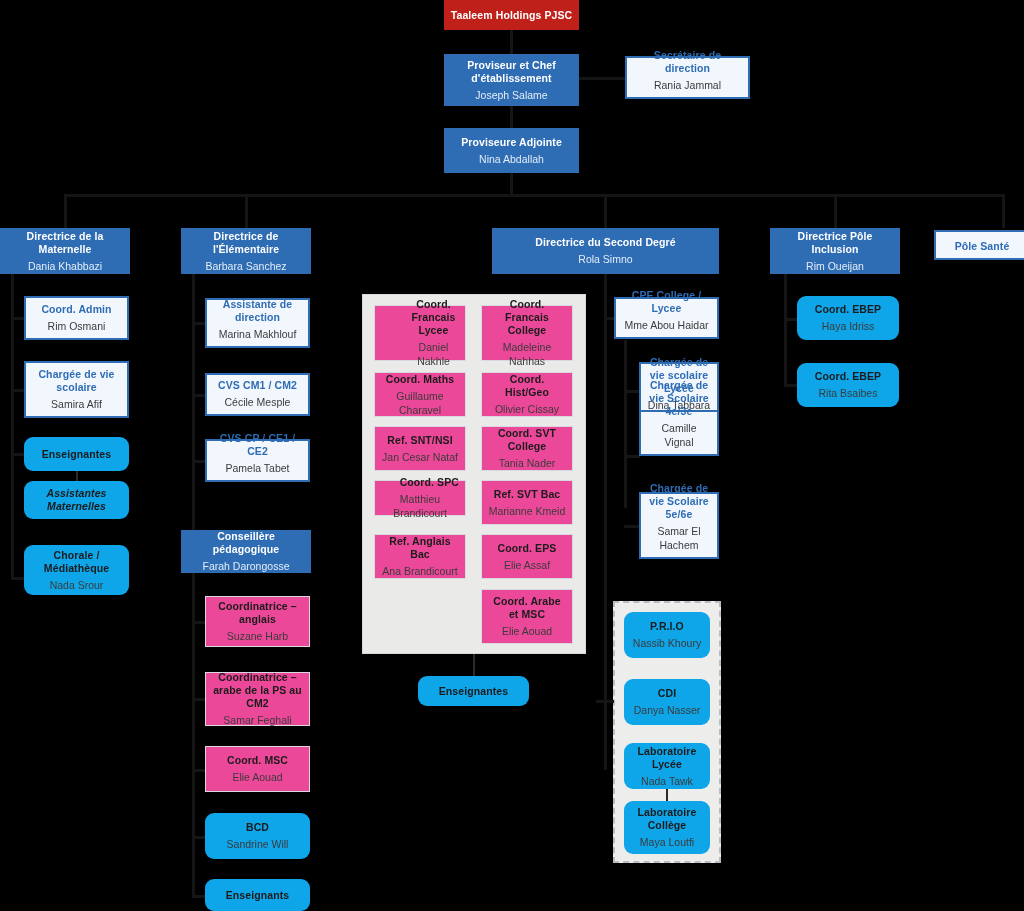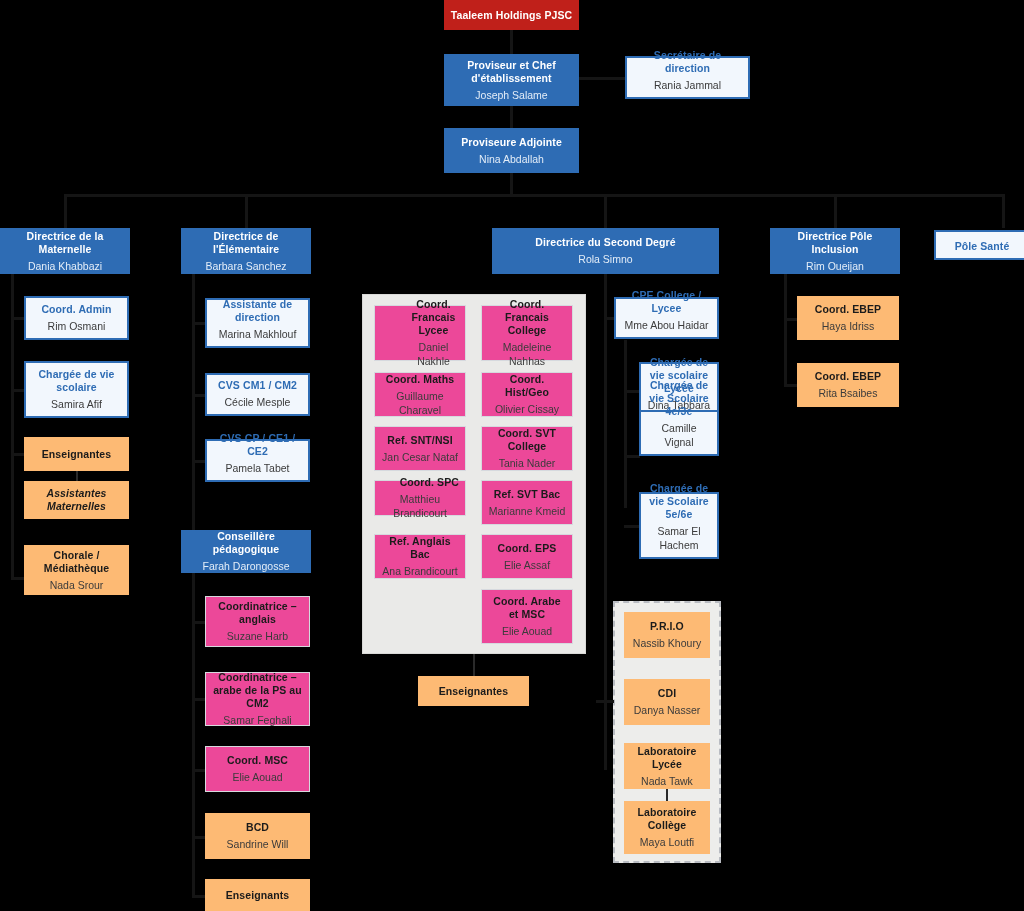--- a/index.html
+++ b/index.html
@@ -48,21 +48,21 @@
   .v-blue{background:#2E6CB4;color:#ffffff;}
   .v-blue .t{color:#ffffff;}
   .v-blue .s{color:#e3edf8;}
 
   
   .v-lightblue{background:#F2F7FD;border:2px solid #2E6CB4;justify-content:flex-end;}
   .v-lightblue .t{color:#2E6CB4;}
   .v-lightblue .s{color:#3b3b3b;}
 
   
-  .v-white{background:#fdba74;}
+  .v-white{background:#0ea5e9;border-radius:9px;}
   .v-white .t{color:#1b1b1b;}
   .v-white .s{color:#3b3b3b;}
 
   
   .v-whiteb{background:#ec4899;border:1px solid #d6d9de;}
   .v-whiteb .t{color:#1b1b1b;}
   .v-whiteb .s{color:#3b3b3b;}
 
   
   .panel-grey{

